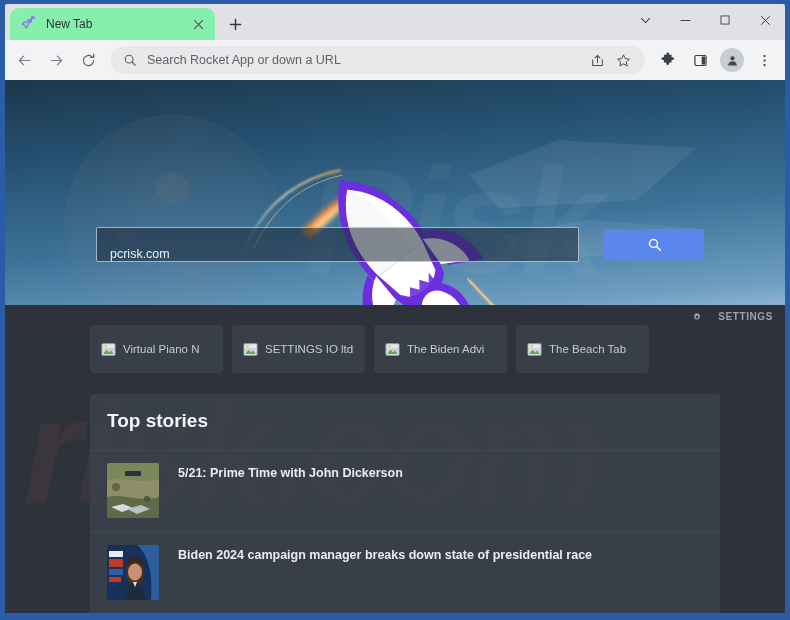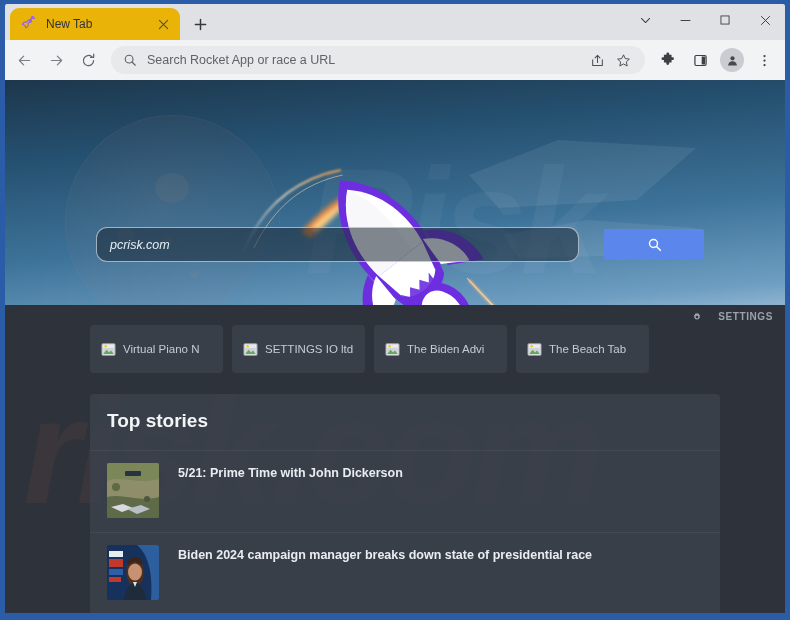--- a/index.html
+++ b/index.html
@@ -22,22 +22,22 @@
     position: relative;
     height: 36px;
     background: #dfe1e5;
     border-radius: 2px 2px 0 0;
     display: flex;
     align-items: flex-end;
   }
   #tab-active {
     position: relative;
     margin-left: 5px;
-    width: 170px; height: 32px;
-    background: #eab308;
+    width: 205px; height: 32px;
+    background: #86efac;
     border-radius: 9px 9px 0 0;
     display: flex; align-items: center;
     padding: 0 8px 0 11px;
     gap: 9px;
   }
   #tab-favicon { width: 16px; height: 16px; flex: none; }
   #tab-title {
     flex: 1;
     font-size: 12px;
     color: #30333a;
@@ -154,24 +154,23 @@
     left: 0; right: 0; top: 147px;
     display: flex;
     align-items: center;
     padding-left: 91px;
     gap: 25px;
   }
   #hero-search-input {
     width: 483px; height: 35px;
     background: rgba(28,40,52,.55);
     border: 1px solid rgba(235,242,248,.62);
-    border-radius: 11px;
-    display: flex; align-items: center;
+    border-radius: 2px;
+    display: flex; align-items: flex-end;
     padding: 0 13px;
-    font-style: italic;
   }
   #hero-search-value {
     font-size: 12.5px;
     color: #e8eef3;
   }
   #hero-search-button {
     width: 100px; height: 31px;
     background: #5b86ec;
     border-radius: 2px;
     display: flex; align-items: center; justify-content: center;
@@ -336,21 +335,21 @@
       </svg>
     </div>
 
     <div id="omnibox">
       <span style="display:flex;flex:none;">
         <svg viewBox="0 0 16 16" width="14" height="14">
           <circle cx="7" cy="7" r="4.4" fill="none" stroke="#5f6368" stroke-width="1.3"></circle>
           <path d="M10.3 10.3 L14 14" stroke="#5f6368" stroke-width="1.3" stroke-linecap="round"></path>
         </svg>
       </span>
-      <span id="omnibox-placeholder">Search Rocket App or race a URL</span>
+      <span id="omnibox-placeholder">Search Rocket App or down a URL</span>
       <span id="omnibox-actions">
         <span class="om-icon">
           <svg viewBox="0 0 18 18" width="15" height="15">
             <path d="M3.2 8 V15 H14.8 V8" fill="none" stroke="#4d5156" stroke-width="1.25" stroke-linecap="round" stroke-linejoin="round"></path>
             <path d="M9 11.4 V3.2 M6.1 5.8 L9 2.9 L11.9 5.8" fill="none" stroke="#4d5156" stroke-width="1.25" stroke-linecap="round" stroke-linejoin="round"></path>
           </svg>
         </span>
         <span class="om-icon">
           <svg viewBox="0 0 18 18" width="15" height="15">
             <path d="M9 2.2 L11.1 6.7 L16 7.3 L12.4 10.7 L13.4 15.6 L9 13.1 L4.6 15.6 L5.6 10.7 L2 7.3 L6.9 6.7 Z" fill="none" stroke="#4d5156" stroke-width="1.2" stroke-linejoin="round"></path>

